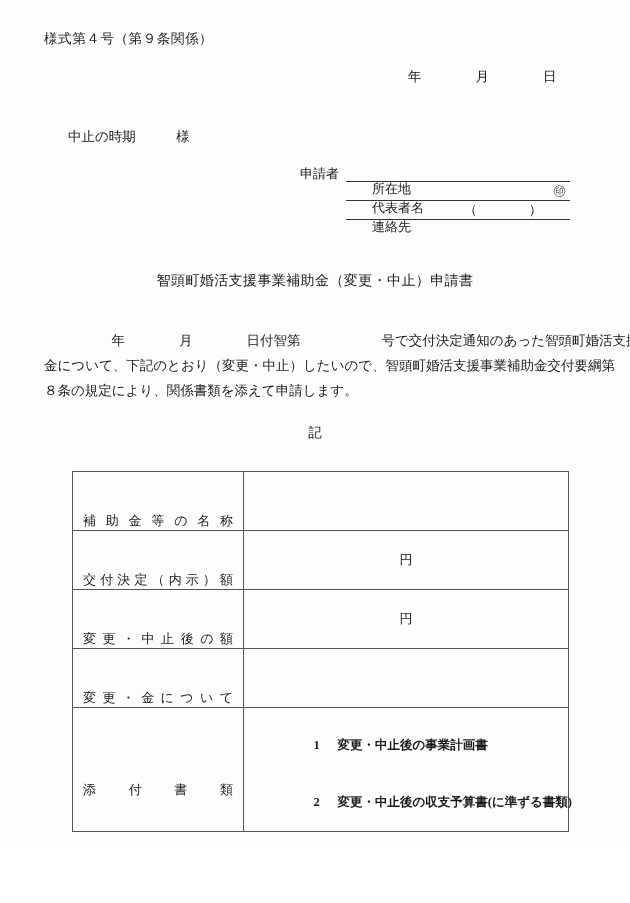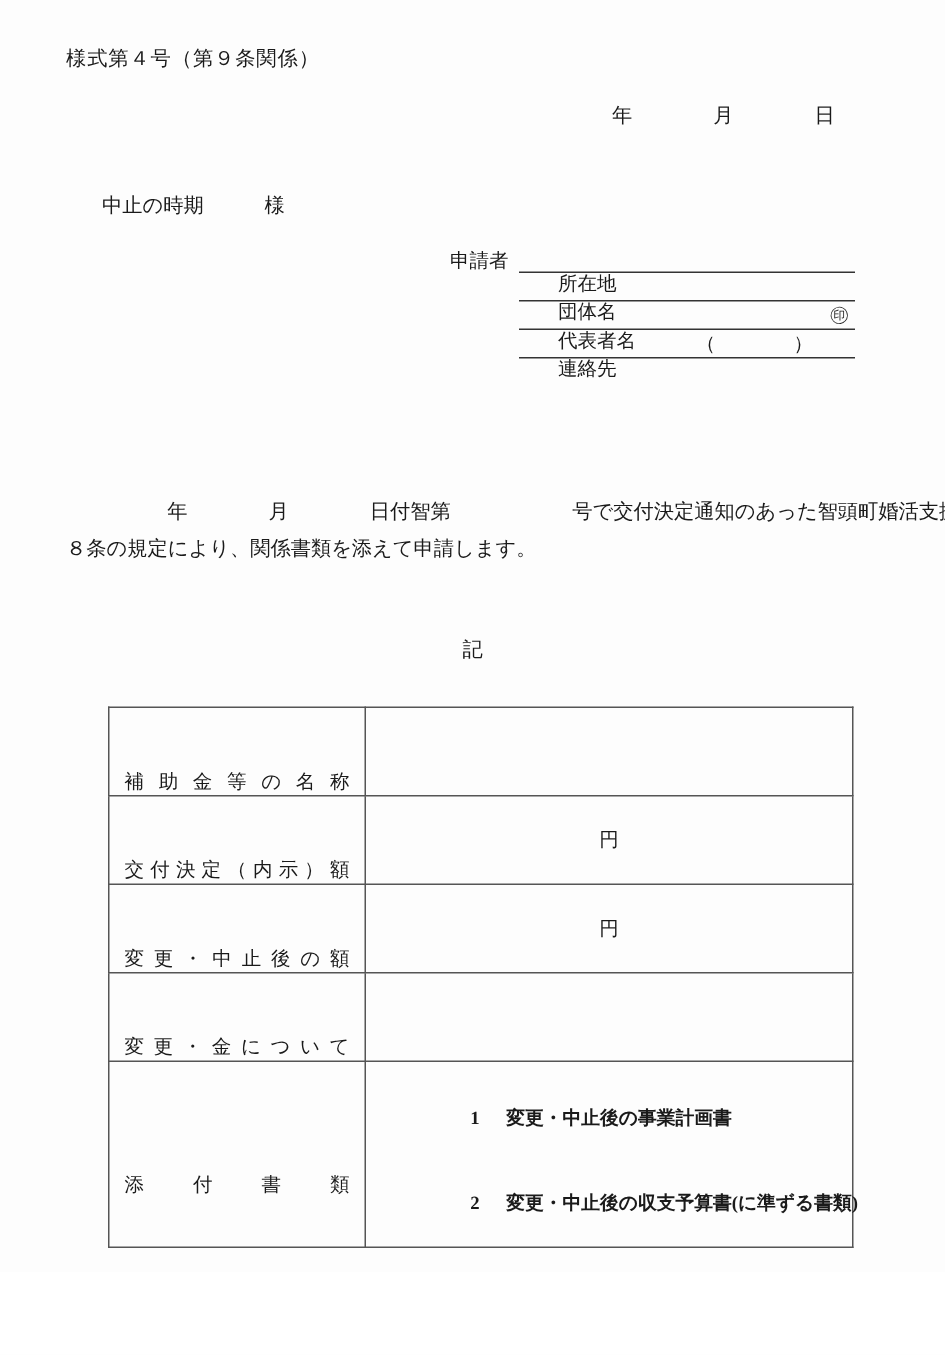--- a/index.html
+++ b/index.html
@@ -186,38 +186,37 @@
 
   <div class="date-line">年　　　　月　　　　日</div>
 
   <div class="addressee">中止の時期　　　様</div>
 
   <div class="applicant">
     <div class="applicant-label">申請者</div>
     <div class="applicant-fields">
       <div class="field-row">
         <span class="fname">所在地</span>
-      </div>
-      <div class="field-row">
-        <span class="fname">団体名</span>
       </div>
       <div class="field-row">
         <span class="fname">代表者名</span>
         <span class="seal">㊞</span>
       </div>
       <div class="field-row">
         <span class="fname">連絡先</span>
         <span class="paren">（　　　　）</span>
       </div>
     </div>
   </div>
 
+  <div class="doc-title">智頭町婚活支援事業補助金（変更・中止）申請書</div>
 
   <div class="body-text">
     <span class="ln">　　　　　年　　　　月　　　　日付智第　　　　　　号で交付決定通知のあった智頭町婚活支援事業補助</span>
+    <span class="ln">金について、下記のとおり（変更・中止）したいので、智頭町婚活支援事業補助金交付要綱第</span>
     <span class="ln">８条の規定により、関係書類を添えて申請します。</span>
   </div>
 
   <div class="ki">記</div>
 
   <table class="tbl">
     <tbody>
       <tr>
         <td class="lbl">
             <span class="sp">補助金等の名称</span>

